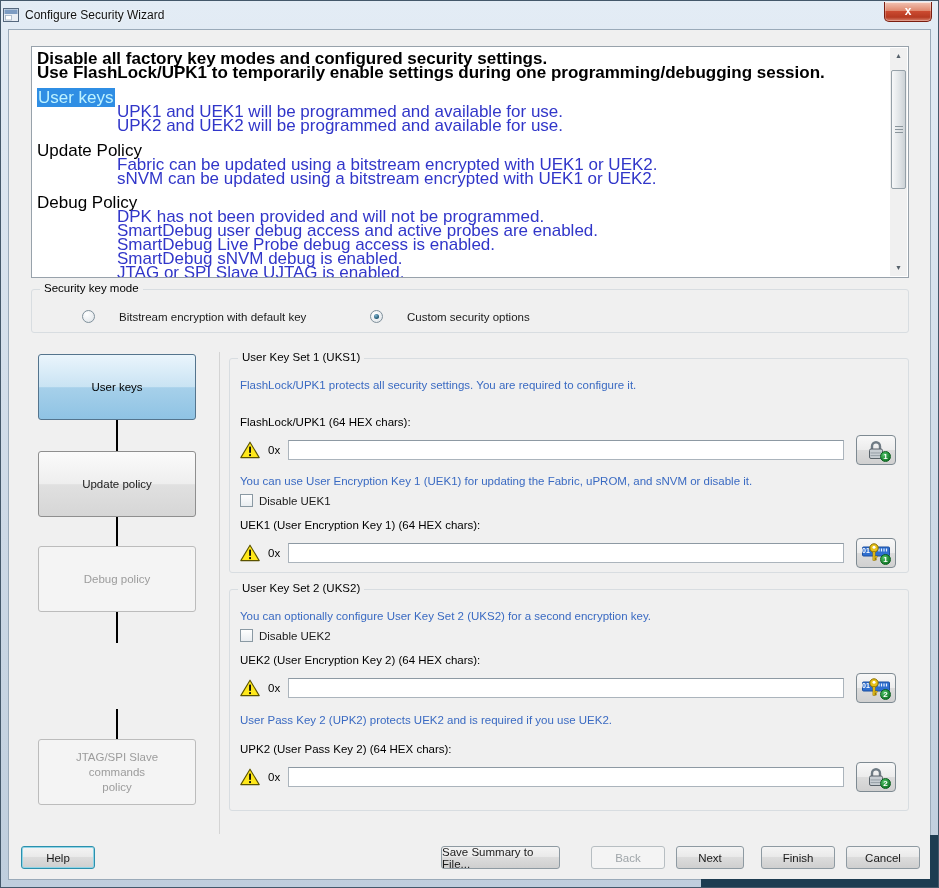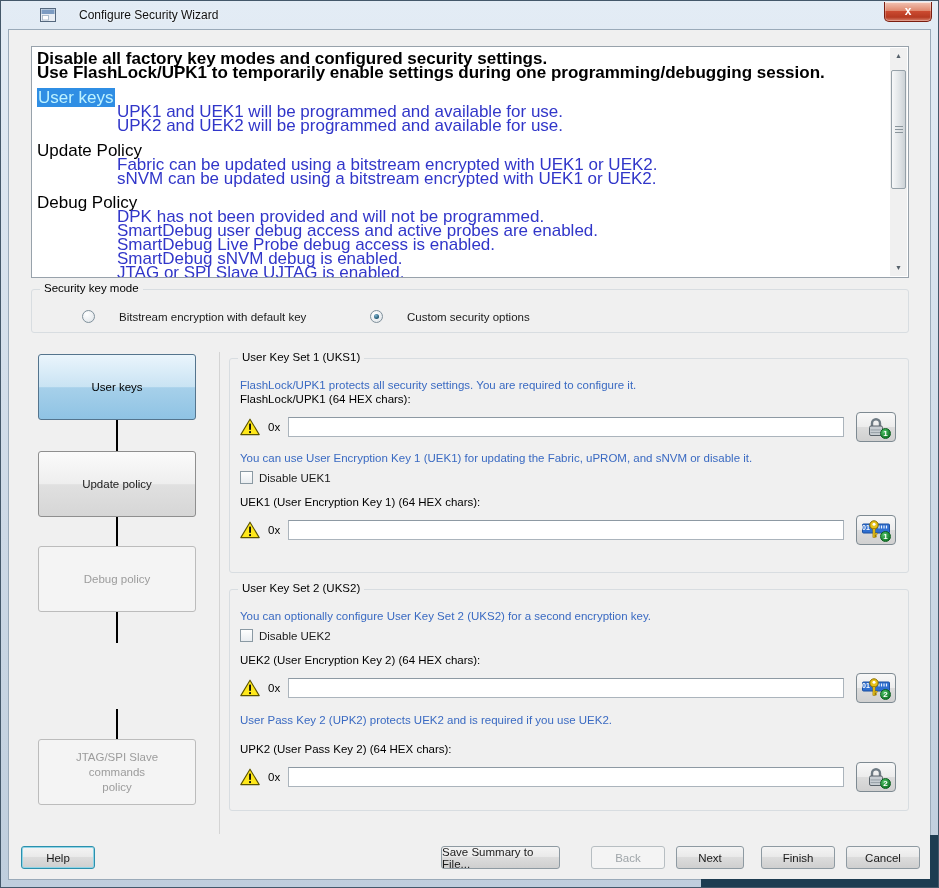--- a/index.html
+++ b/index.html
@@ -5,21 +5,21 @@
   * { box-sizing: border-box; }
   html,body { margin:0; padding:0; background:#fff; }
   body { font-family:"Liberation Sans", sans-serif; font-size:11.5px; color:#1a1a1a; }
 
   .window { position:relative; width:939px; height:888px;
     background:linear-gradient(to bottom,#e3ecf5 0%,#cdd9e6 60%,#bfcedd 100%);
     border:1px solid #44586a; overflow:hidden; }
 
   
   .titlebar { position:absolute; top:0; left:0; right:0; height:28px;
-    display:flex; align-items:center; padding-left:2px; gap:23px;margin-left:37px; }
+    display:flex; align-items:center; padding-left:2px; gap:6px; }
   .title-text { font-size:12px; color:#101010; text-shadow:0 0 3px #fff; }
   .close-btn { position:absolute; top:1px; right:6px; width:48px; height:20px;
     background:linear-gradient(to bottom,#f2c4b4 0%,#e08a70 45%,#cc4b31 48%,#b63a22 80%,#d9836d 100%);
     border:1px solid #7a1d10; border-top:none; border-radius:0 0 5px 5px;
     color:#fff; font-weight:bold; font-size:12px; line-height:18px; text-align:center;
     box-shadow:inset 0 1px 0 rgba(255,255,255,.45), inset 0 0 0 1px rgba(255,255,255,.25);
     cursor:default; }
 
   
   .shadow-bottom { position:absolute; left:700px; right:0; bottom:0; height:8px; background:#1d3c51; }
@@ -79,21 +79,21 @@
   .connector { position:absolute; left:107px; width:2px; background:#000; }
 
   .panel-divider { position:absolute; left:210px; top:322px; width:1px; height:482px; background:#d4d4d4; }
 
   
   .uks1 { left:220px; top:328px; width:680px; height:215px; }
   .uks2 { left:220px; top:559px; width:680px; height:222px; }
   .uks-inner { padding:20px 12px 0 10px; }
   .info-blue { color:#3a6ac2; line-height:13px; }
   .field-label { color:#000; }
-  .mt17 { margin-top:1px; } .mt16 { margin-top:16px; } .mt12 { margin-top:12px; }
+  .mt17 { margin-top:24px; } .mt16 { margin-top:16px; } .mt12 { margin-top:12px; }
   .mt11 { margin-top:11px; } .mt10 { margin-top:10px; } .mt7 { margin-top:7px; } .mt6 { margin-top:6px; }
 
   .key-row { display:flex; align-items:center; gap:8px; }
   .hex-prefix { color:#000; }
   .hex-input { flex:1; height:20px; border:1px solid #abb4bc; border-top-color:#8d99a3;
     background:#fff; font-family:"Liberation Mono", monospace; font-size:11px; padding:0 4px; }
   .icon-btn { flex:none; width:40px; height:30px; margin-left:4px; position:relative;
     background:linear-gradient(to bottom,#f8f8f8 0%,#ececec 50%,#dcdcdc 51%,#d0d0d0 100%);
     border:1px solid #7e8a92; border-radius:4px;
     display:flex; align-items:center; justify-content:center; cursor:default; }

